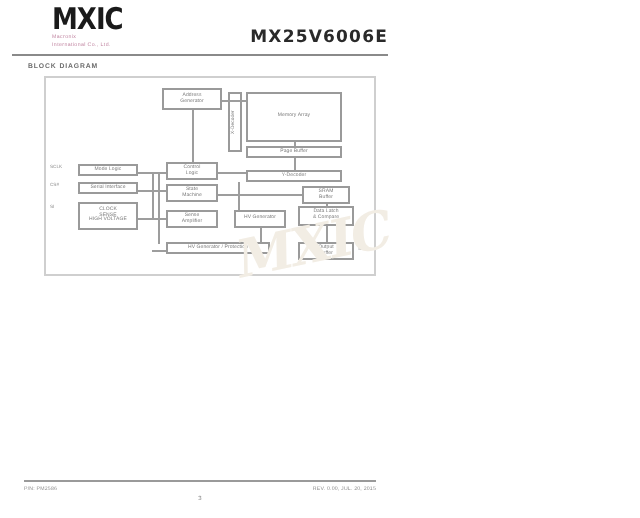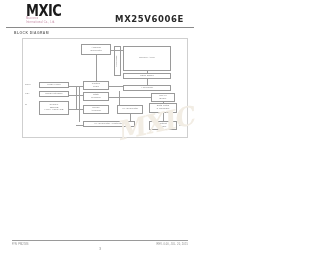--- a/index.html
+++ b/index.html
@@ -24,21 +24,21 @@
     position:absolute;left:26px;top:17px;
     font-size:2.6px;line-height:3px;color:#c389a4;letter-spacing:.2px;
     white-space:nowrap;
   }
   #logo-sub2{
     position:absolute;left:26px;top:20.5px;
     font-size:2.6px;line-height:3px;color:#c389a4;letter-spacing:.2px;
     white-space:nowrap;
   }
   #part-number{
-    position:absolute;right:16px;top:14px;
+    position:absolute;right:6px;top:14px;
     font-family:"DejaVu Sans", sans-serif;
     font-weight:bold;font-size:8.5px;letter-spacing:.6px;
     color:#2a2a2a;
   }
   #header-rule{
     position:absolute;left:6px;top:26.5px;width:188px;height:1px;
     background:#8a8a8a;
   }
   
   #section-title{

